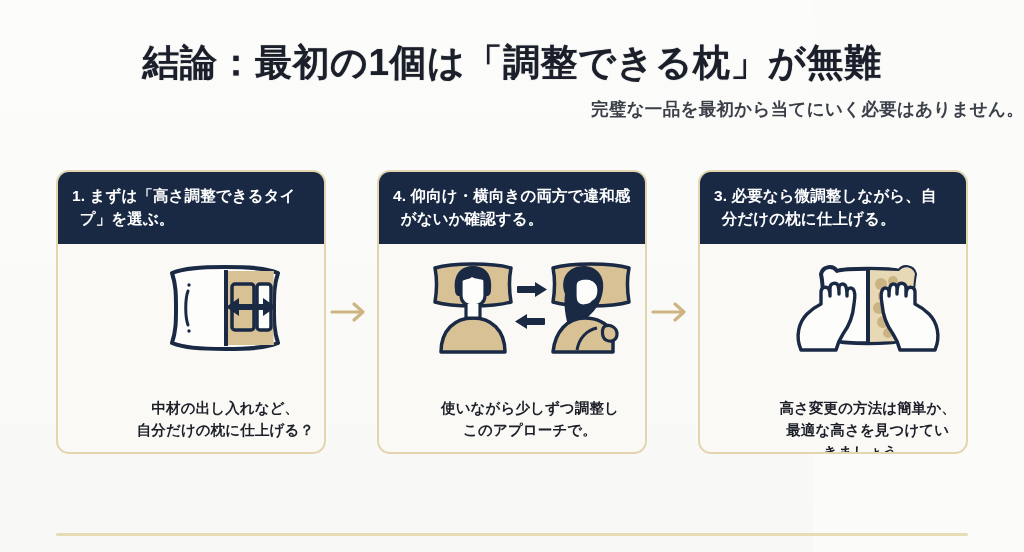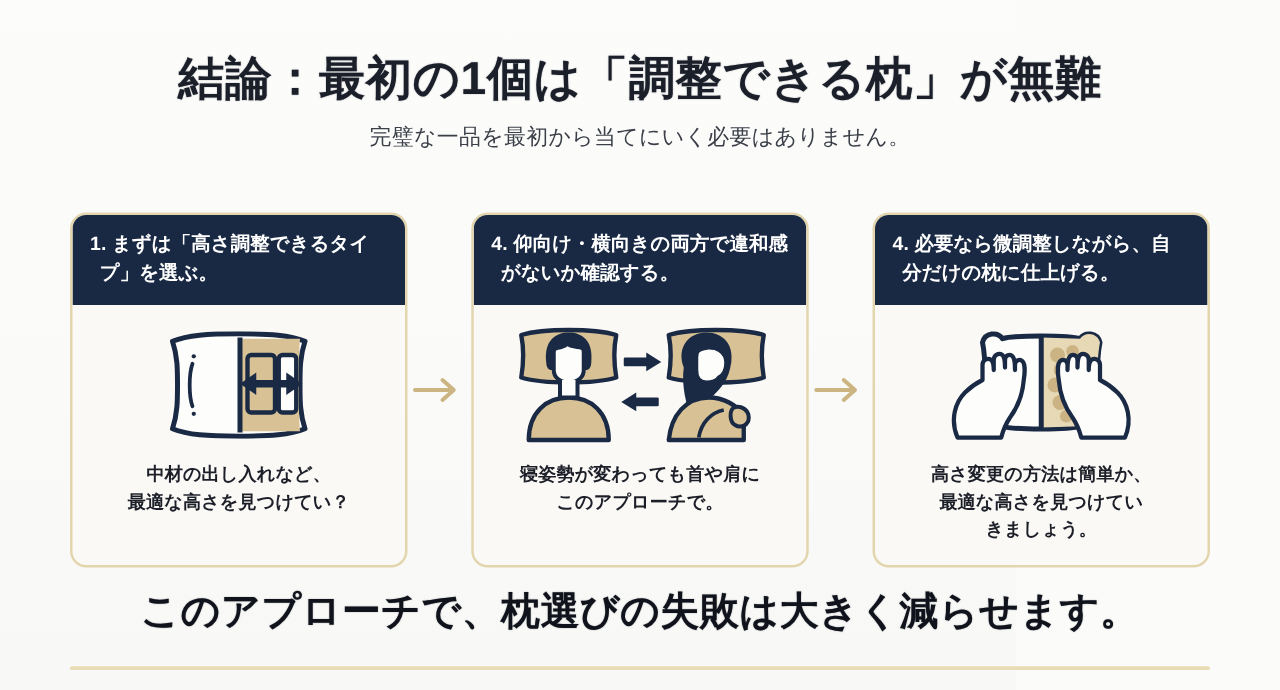--- a/index.html
+++ b/index.html
@@ -36,24 +36,25 @@
     line-height: 1.15;
     font-weight: 700;
     color: #1b1f2a;
     letter-spacing: 0.5px;
     white-space: nowrap;
     text-shadow: 0 0 1px rgba(27,31,42,0.55);
   }
   .sub-title {
     margin-top: 12px;
     font-size: 17.5px;
-    font-weight: 400;
+    font-weight: 700;
     color: #3b3f48;
     letter-spacing: 0.3px;
     white-space: nowrap;
+    text-align: right;
   }
 
   
   .cards-row {
     position: absolute;
     top: 170px;
     left: 56px;
     width: 912px;
     height: 284px;
     display: flex;
@@ -64,20 +65,21 @@
     position: relative;
     width: 270px;
     flex: 0 0 270px;
     border: 2px solid #e3d6ae;
     border-radius: 13px;
     background: #faf9f6;
     box-sizing: border-box;
     overflow: hidden;
     display: flex;
     flex-direction: column;
+    align-items: flex-end;
   }
 
   .card-header {
     background: #192944;
     color: #ffffff;
     padding: 13px 14px 14px 14px;
     min-height: 72px;
     box-sizing: border-box;
     display: flex;
     align-items: center;
@@ -94,20 +96,21 @@
   }
 
   .card-body {
     flex: 1;
     display: flex;
     flex-direction: column;
     align-items: center;
     justify-content: flex-start;
     padding: 8px 10px 10px 10px;
     box-sizing: border-box;
+    gap: 28px;
   }
 
   .icon-area {
     height: 104px;
     display: flex;
     align-items: center;
     justify-content: center;
     margin-top: 4px;
   }
 
@@ -193,21 +196,21 @@
               <polygon points="116,42 103,33 103,51"></polygon>
             </g>
 
             <path d="M28 26 C25 34 25 52 28 60" fill="none" stroke="#1a2a45" stroke-width="3" stroke-linecap="round"></path>
             <circle cx="29" cy="20" r="1.7" fill="#1a2a45"></circle>
             <circle cx="29" cy="66" r="1.7" fill="#1a2a45"></circle>
           </svg>
         </div>
         <div class="card-caption">
           <div>中材の出し入れなど、</div>
-          <div>最適な高さを見つけてい？</div>
+          <div>自分だけの枕に仕上げる？</div>
         </div>
       </div>
     </div>
 
     <div class="connector">
       <svg width="44" height="26" viewBox="0 0 44 26" aria-hidden="true">
         <g fill="none" stroke="#cdb583" stroke-width="3.2" stroke-linecap="round" stroke-linejoin="round">
           <line x1="2" y1="13" x2="32" y2="13"></line>
           <polyline points="24,5 33,13 24,21"></polyline>
         </g>
@@ -256,38 +259,38 @@
 
               <path d="M128 92 C130 72 142 58 160 58 C172 58 182 64 188 72 L188 92 Z" fill="#d8c295" stroke="#1a2a45" stroke-width="3.5" stroke-linejoin="round"></path>
 
               <path d="M152 90 C154 78 162 70 172 68" fill="none" stroke="#1a2a45" stroke-width="3"></path>
 
               <path d="M180 66 C186 64 192 68 192 74 C192 80 186 83 181 80 C177 78 176 69 180 66 Z" fill="#d8c295" stroke="#1a2a45" stroke-width="3.2" stroke-linejoin="round"></path>
             </g>
           </svg>
         </div>
         <div class="card-caption">
-          <div>寝姿勢が変わっても首や肩に</div>
+          <div>使いながら少しずつ調整し</div>
           <div>このアプローチで。</div>
         </div>
       </div>
     </div>
 
     <div class="connector">
       <svg width="44" height="26" viewBox="0 0 44 26" aria-hidden="true">
         <g fill="none" stroke="#cdb583" stroke-width="3.2" stroke-linecap="round" stroke-linejoin="round">
           <line x1="2" y1="13" x2="32" y2="13"></line>
           <polyline points="24,5 33,13 24,21"></polyline>
         </g>
       </svg>
     </div>
 
     <div class="card">
       <div class="card-header">
-        <div class="card-header-text">4. 必要なら微調整しながら、自分だけの枕に仕上げる。</div>
+        <div class="card-header-text">3. 必要なら微調整しながら、自分だけの枕に仕上げる。</div>
       </div>
       <div class="card-body">
         <div class="icon-area">
           <svg width="150" height="88" viewBox="0 0 150 88" aria-hidden="true">
 
             <path d="M28 10 C30 2 40 1 44 7 C52 4 98 4 106 7 C110 1 120 2 122 10 C119 24 119 58 122 74 C120 82 110 83 106 77 C98 80 52 80 44 77 C40 83 30 82 28 74 C31 58 31 24 28 10 Z" fill="#fdfdfb" stroke="#1a2a45" stroke-width="4" stroke-linejoin="round"></path>
 
             <path d="M75 6 L106 7 C110 1 120 2 122 10 C119 24 119 58 122 74 C120 82 110 83 106 77 L75 78 Z" fill="#e7d9b6"></path>
 
             <g fill="#cbb384">
@@ -327,19 +330,16 @@
         <div class="card-caption">
           <div>高さ変更の方法は簡単か、</div>
           <div>最適な高さを見つけてい</div>
           <div>きましょう。</div>
         </div>
       </div>
     </div>
 
   </div>
 
-  <div class="footer-line">
-    <div class="footer-text">このアプローチで、枕選びの失敗は大きく減らせます。</div>
-  </div>
 
   <div class="bottom-rule"></div>
 
 </div>
 
 </body></html>

